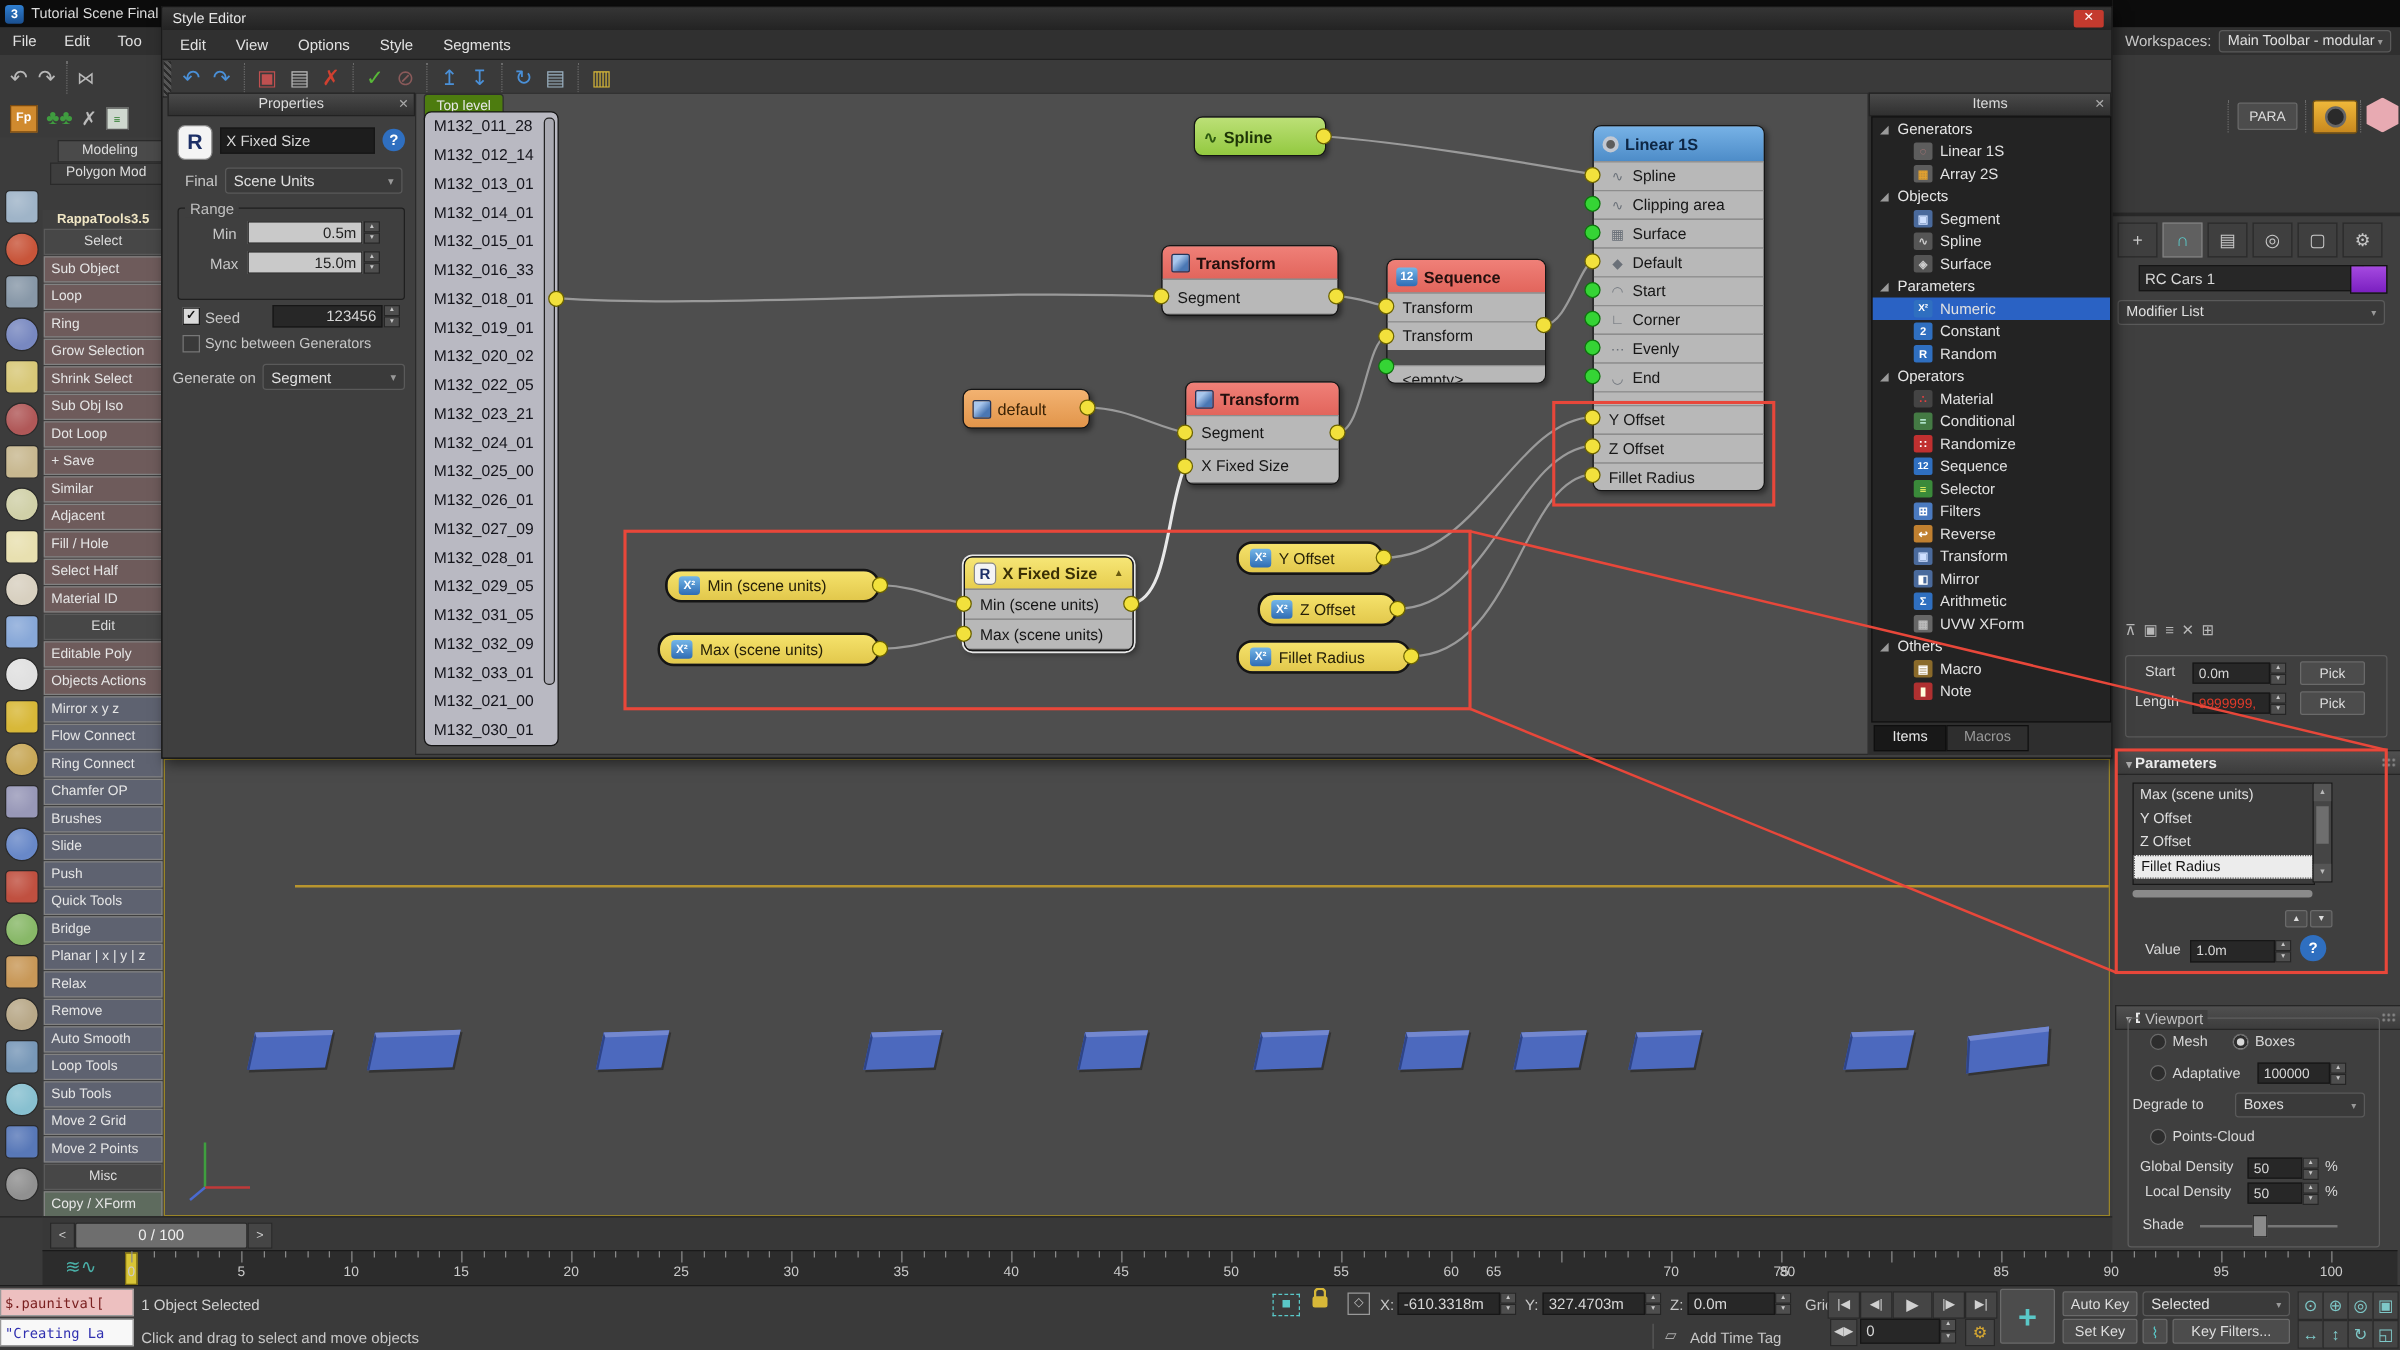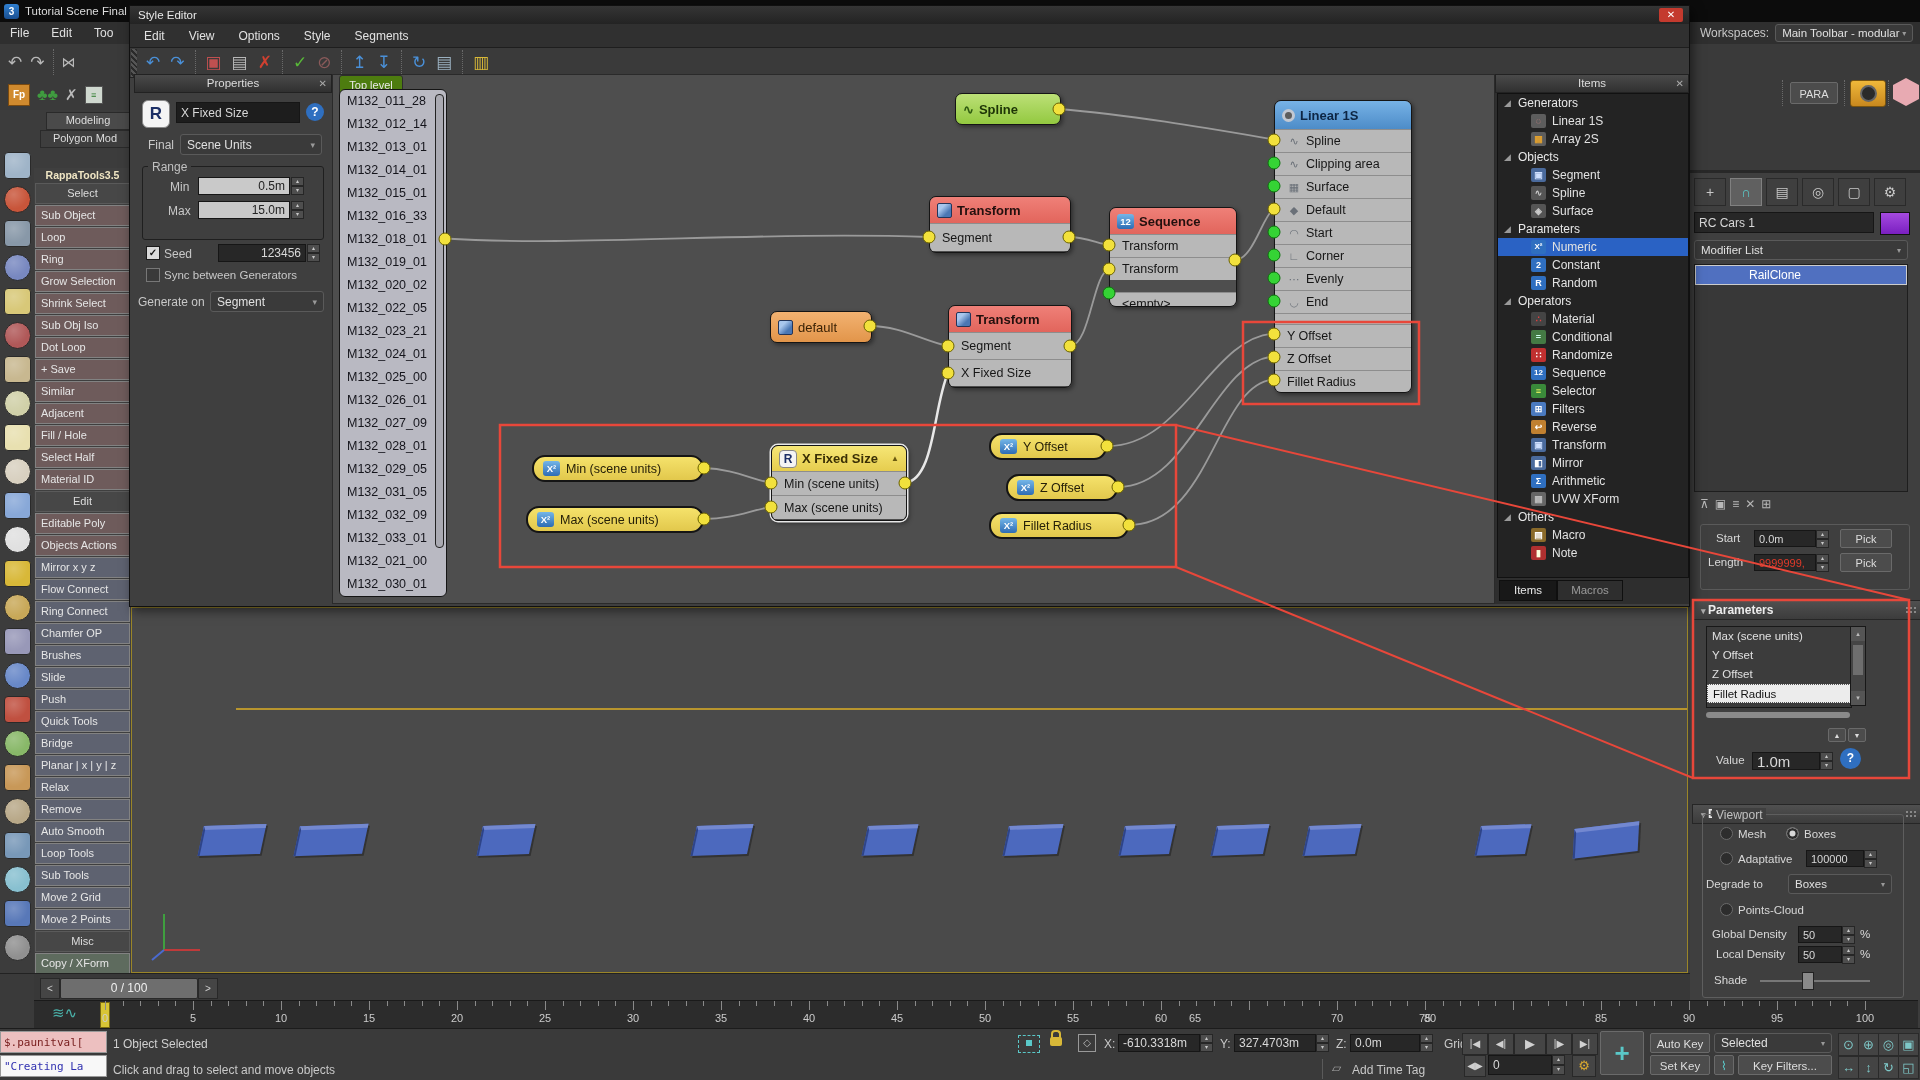--- a/index.html
+++ b/index.html
@@ -674,28 +674,25 @@
     <div class="abs sep-dot" style="left:154px;top:80px;"></div>
     <div class="abs" style="left:160px;top:80px;width:34px;height:25px;background:linear-gradient(#f0b83a,#c8881e);border:1px solid #7a5510;border-radius:3px;">
       <div style="width:13px;height:13px;border-radius:50%;background:#2a2a2a;border:2px solid #666;margin:4px auto;"></div>
     </div>
     <div class="abs sep-dot" style="left:198px;top:80px;"></div>
     <div class="abs" style="left:203px;top:78px;width:26px;height:28px;background:#e8aab2;clip-path:polygon(50% 0,100% 25%,100% 75%,50% 100%,0 75%,0 25%);"></div>
     <div class="abs" style="left:0;top:170px;width:230px;height:3px;background:#282828;"></div>
 
     <div id="ctabs"></div>
 
-    <div class="abs fld" style="left:4px;top:212px;width:180px;height:21px;">RC Cars 1</div>
+    <div class="abs fld" style="left:21px;top:212px;width:180px;height:21px;">RC Cars 1</div>
     <div class="abs" style="left:190px;top:212px;width:28px;height:21px;background:linear-gradient(#a54ae0,#7a1fc0);border:1px solid #111;"></div>
     <div class="abs sel" style="left:4px;top:240px;width:214px;height:20px;font-size:11.5px;">
       <span>Modifier List</span>
         <span style="color:#999;font-size:8px;">▾</span>
-    </div>
-    <div class="abs" style="left:4px;top:264px;width:214px;height:228px;background:#383838;border:1px solid #1e1e1e;box-sizing:border-box;">
-      <div style="height:20px;background:#5070c0;color:#fff;line-height:20px;padding-left:54px;font-size:12px;outline:1px solid #ccc;outline-offset:-1px;">RailClone</div>
     </div>
     <div class="abs" style="left:4px;top:494px;width:214px;height:20px;display:flex;gap:6px;color:#b8b8b8;font-size:12px;align-items:center;padding-left:6px;">
       <span>⊼</span>
       <span>▣</span>
       <span>≡</span>
       <span>✕</span>
       <span>⊞</span>
     </div>
 
     <div class="abs grpbox" style="left:10px;top:524px;width:208px;height:64px;border-color:#5a5a5a;"></div>
@@ -726,21 +723,21 @@
       </div>
     <div class="abs" style="left:160px;top:626px;width:16px;height:80px;background:#454545;border:1px solid #181818;box-sizing:border-box;">
       <div style="height:14px;background:#555;color:#bbb;font-size:7px;text-align:center;line-height:14px;">▴</div>
       <div style="height:30px;background:#6e6e6e;margin:4px 2px;"></div>
       <div style="position:absolute;bottom:0;width:100%;height:14px;background:#555;color:#bbb;font-size:7px;text-align:center;line-height:14px;">▾</div>
     </div>
     <div class="abs" style="left:16px;top:712px;width:144px;height:6px;background:#8a8a8a;border-radius:3px;"></div>
     <div class="abs btn" style="left:138px;top:728px;width:18px;height:14px;font-size:7px;line-height:14px;">▲</div>
     <div class="abs btn" style="left:158px;top:728px;width:18px;height:14px;font-size:7px;line-height:14px;">▼</div>
     <span class="lrow" style="left:26px;top:754px;">Value</span>
-    <div class="abs fld" style="left:62px;top:752px;width:68px;height:18px;font-size:15px;">1.0m</div>
+    <div class="abs fld" style="left:62px;top:752px;width:68px;height:18px;font-size:11px;">1.0m</div>
     <span class="abs spn" style="left:130px;top:752px;height:18px;">
         <i>▴</i>
         <i>▾</i>
       </span>
     <div class="abs" style="left:150px;top:748px;width:21px;height:21px;border-radius:50%;background:#2f6fc0;color:#fff;text-align:center;line-height:21px;font-weight:bold;">?</div>
 
     <div class="abs roll-hdr" style="left:2px;top:784px;width:222px;">
       <span style="font-size:9px;color:#aaa;">▾ </span><span>Display</span>
       <span class="gripdots"></span>
     </div>

